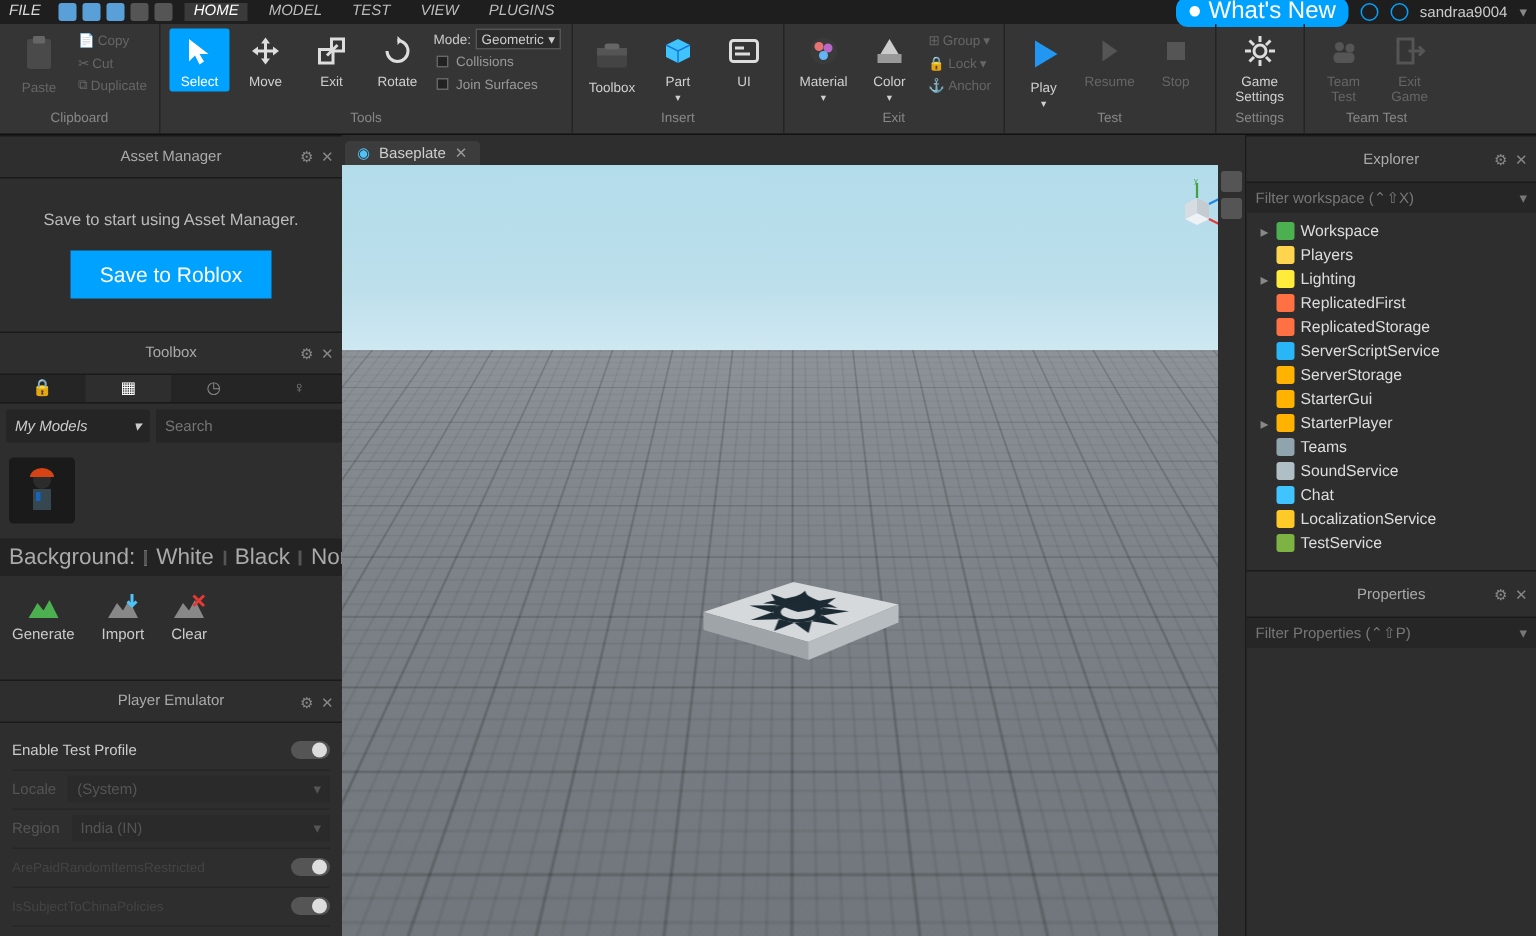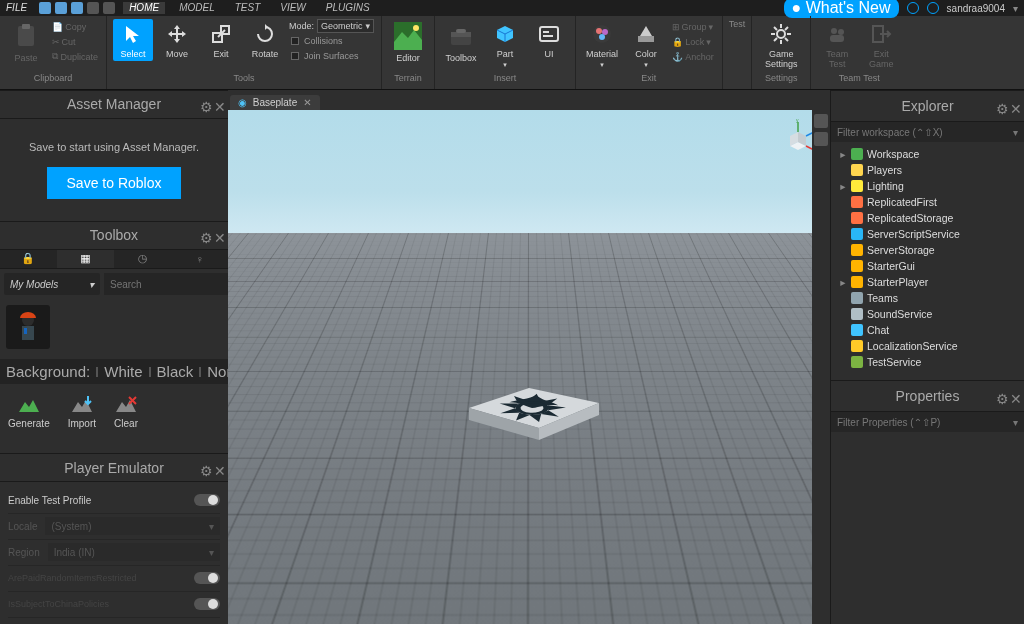--- a/index.html
+++ b/index.html
@@ -33,21 +33,21 @@
   svg { display:block; }
   .checkbox { width:8px; height:8px; border:1px solid #666; margin-right:3px; background:#222;}
   .dd { font-size:9px; color:#ccc; display:flex; align-items:center; gap:3px; padding:1px 3px; border:1px solid #555; background:#2b2b2b;}
 
   
   .main { display:flex; height:calc(624px - 16px - 74px); }
   .sidebar-left { width:228px; background:#2e2e2e; display:flex; flex-direction:column;}
   .sidebar-right { width:194px; background:#2e2e2e; display:flex; flex-direction:column; border-left:1px solid #1a1a1a;}
   .center { flex:1; display:flex; flex-direction:column; background:#252525;}
 
-  .panel-header { height:32px; background:#2e2e2e; color:#aaa; font-size:14px; display:flex; align-items:center; justify-content:center; position:relative; border-top:1px solid #1a1a1a; border-bottom:1px solid #1a1a1a;}
+  .panel-header { height:32px; background:#2e2e2e; color:#aaa; font-size:10px; display:flex; align-items:center; justify-content:center; position:relative; border-top:1px solid #1a1a1a; border-bottom:1px solid #1a1a1a;}
   .panel-header .phicons { position:absolute; right:4px; display:flex; gap:4px;}
   .phicon { width:10px; height:10px; color:#888;}
 
   .asset-body { flex:0 0 auto; padding:22px 15px; text-align:center; color:#bbb; font-size:11px;}
   .save-btn { background:#00a2ff; color:#fff; border:none; padding:8px 20px; font-size:14px; margin-top:14px; cursor:pointer;}
 
   
   .tabstrip { height:22px; background:#252525; display:flex; border-bottom:1px solid #1a1a1a;}
   .tabstrip .titem { flex:1; display:flex; align-items:center; justify-content:center; color:#888;}
   .tabstrip .titem.active { background:#2e2e2e; color:#fff;}
@@ -207,35 +207,20 @@
           </div>
         <div class="rbtn small">
             <span class="checkbox"></span>
             <span>Join Surfaces</span>
           </div>
       </div>
     </div>
     <div class="glabel">Tools</div>
   </div>
 
-  <div class="rgroup">
-    <div class="buttons">
-      <div class="rbtn">
-        <div class="ricon big">
-            <svg width="28" height="28">
-              <rect width="28" height="28" fill="#2b6e2b"></rect>
-              <path d="M0 20 L8 10 L14 16 L20 8 L28 18 V28 H0 Z" fill="#4caf50"></path>
-              <circle cx="22" cy="6" r="3" fill="#ffe666"></circle>
-            </svg>
-          </div>
-        <span>Editor</span>
-      </div>
-    </div>
-    <div class="glabel">Terrain</div>
-  </div>
 
   <div class="rgroup">
     <div class="buttons">
       <div class="rbtn">
         <div class="ricon big">
             <svg width="26" height="26">
               <rect x="3" y="9" width="20" height="13" rx="2" fill="#444"></rect>
               <rect x="3" y="9" width="20" height="5" fill="#555"></rect>
               <rect x="8" y="6" width="10" height="4" rx="2" fill="#666"></rect>
             </svg>
@@ -296,20 +281,47 @@
         <div class="rbtn small dim">
             <span>⚓</span>
             <span>Anchor</span>
           </div>
       </div>
     </div>
     <div class="glabel">Exit</div>
   </div>
 
   <div class="rgroup">
+    <div class="buttons">
+      <div class="rbtn">
+        <div class="ricon big">
+            <svg width="26" height="26">
+              <path d="M7 4 L22 13 L7 22 Z" fill="#2196f3"></path>
+            </svg>
+          </div>
+        <span>Play</span>
+          <span style="font-size:7px;">▾</span>
+      </div>
+      <div class="rbtn dim">
+        <div class="ricon">
+            <svg width="22" height="22">
+              <path d="M6 4 L16 11 L6 18 Z" fill="#555"></path>
+            </svg>
+          </div>
+        <span>Resume</span>
+      </div>
+      <div class="rbtn dim">
+        <div class="ricon">
+            <svg width="22" height="22">
+              <rect x="5" y="5" width="12" height="12" fill="#555"></rect>
+            </svg>
+          </div>
+        <span>Stop</span>
+      </div>
+    </div>
     <div class="glabel">Test</div>
   </div>
 
   <div class="rgroup">
     <div class="buttons">
       <div class="rbtn" style="width:46px;">
         <div class="ricon">
             <svg width="24" height="24">
               <circle cx="12" cy="12" r="4" fill="none" stroke="#ddd" stroke-width="2"></circle>
               <g stroke="#ddd" stroke-width="2">

